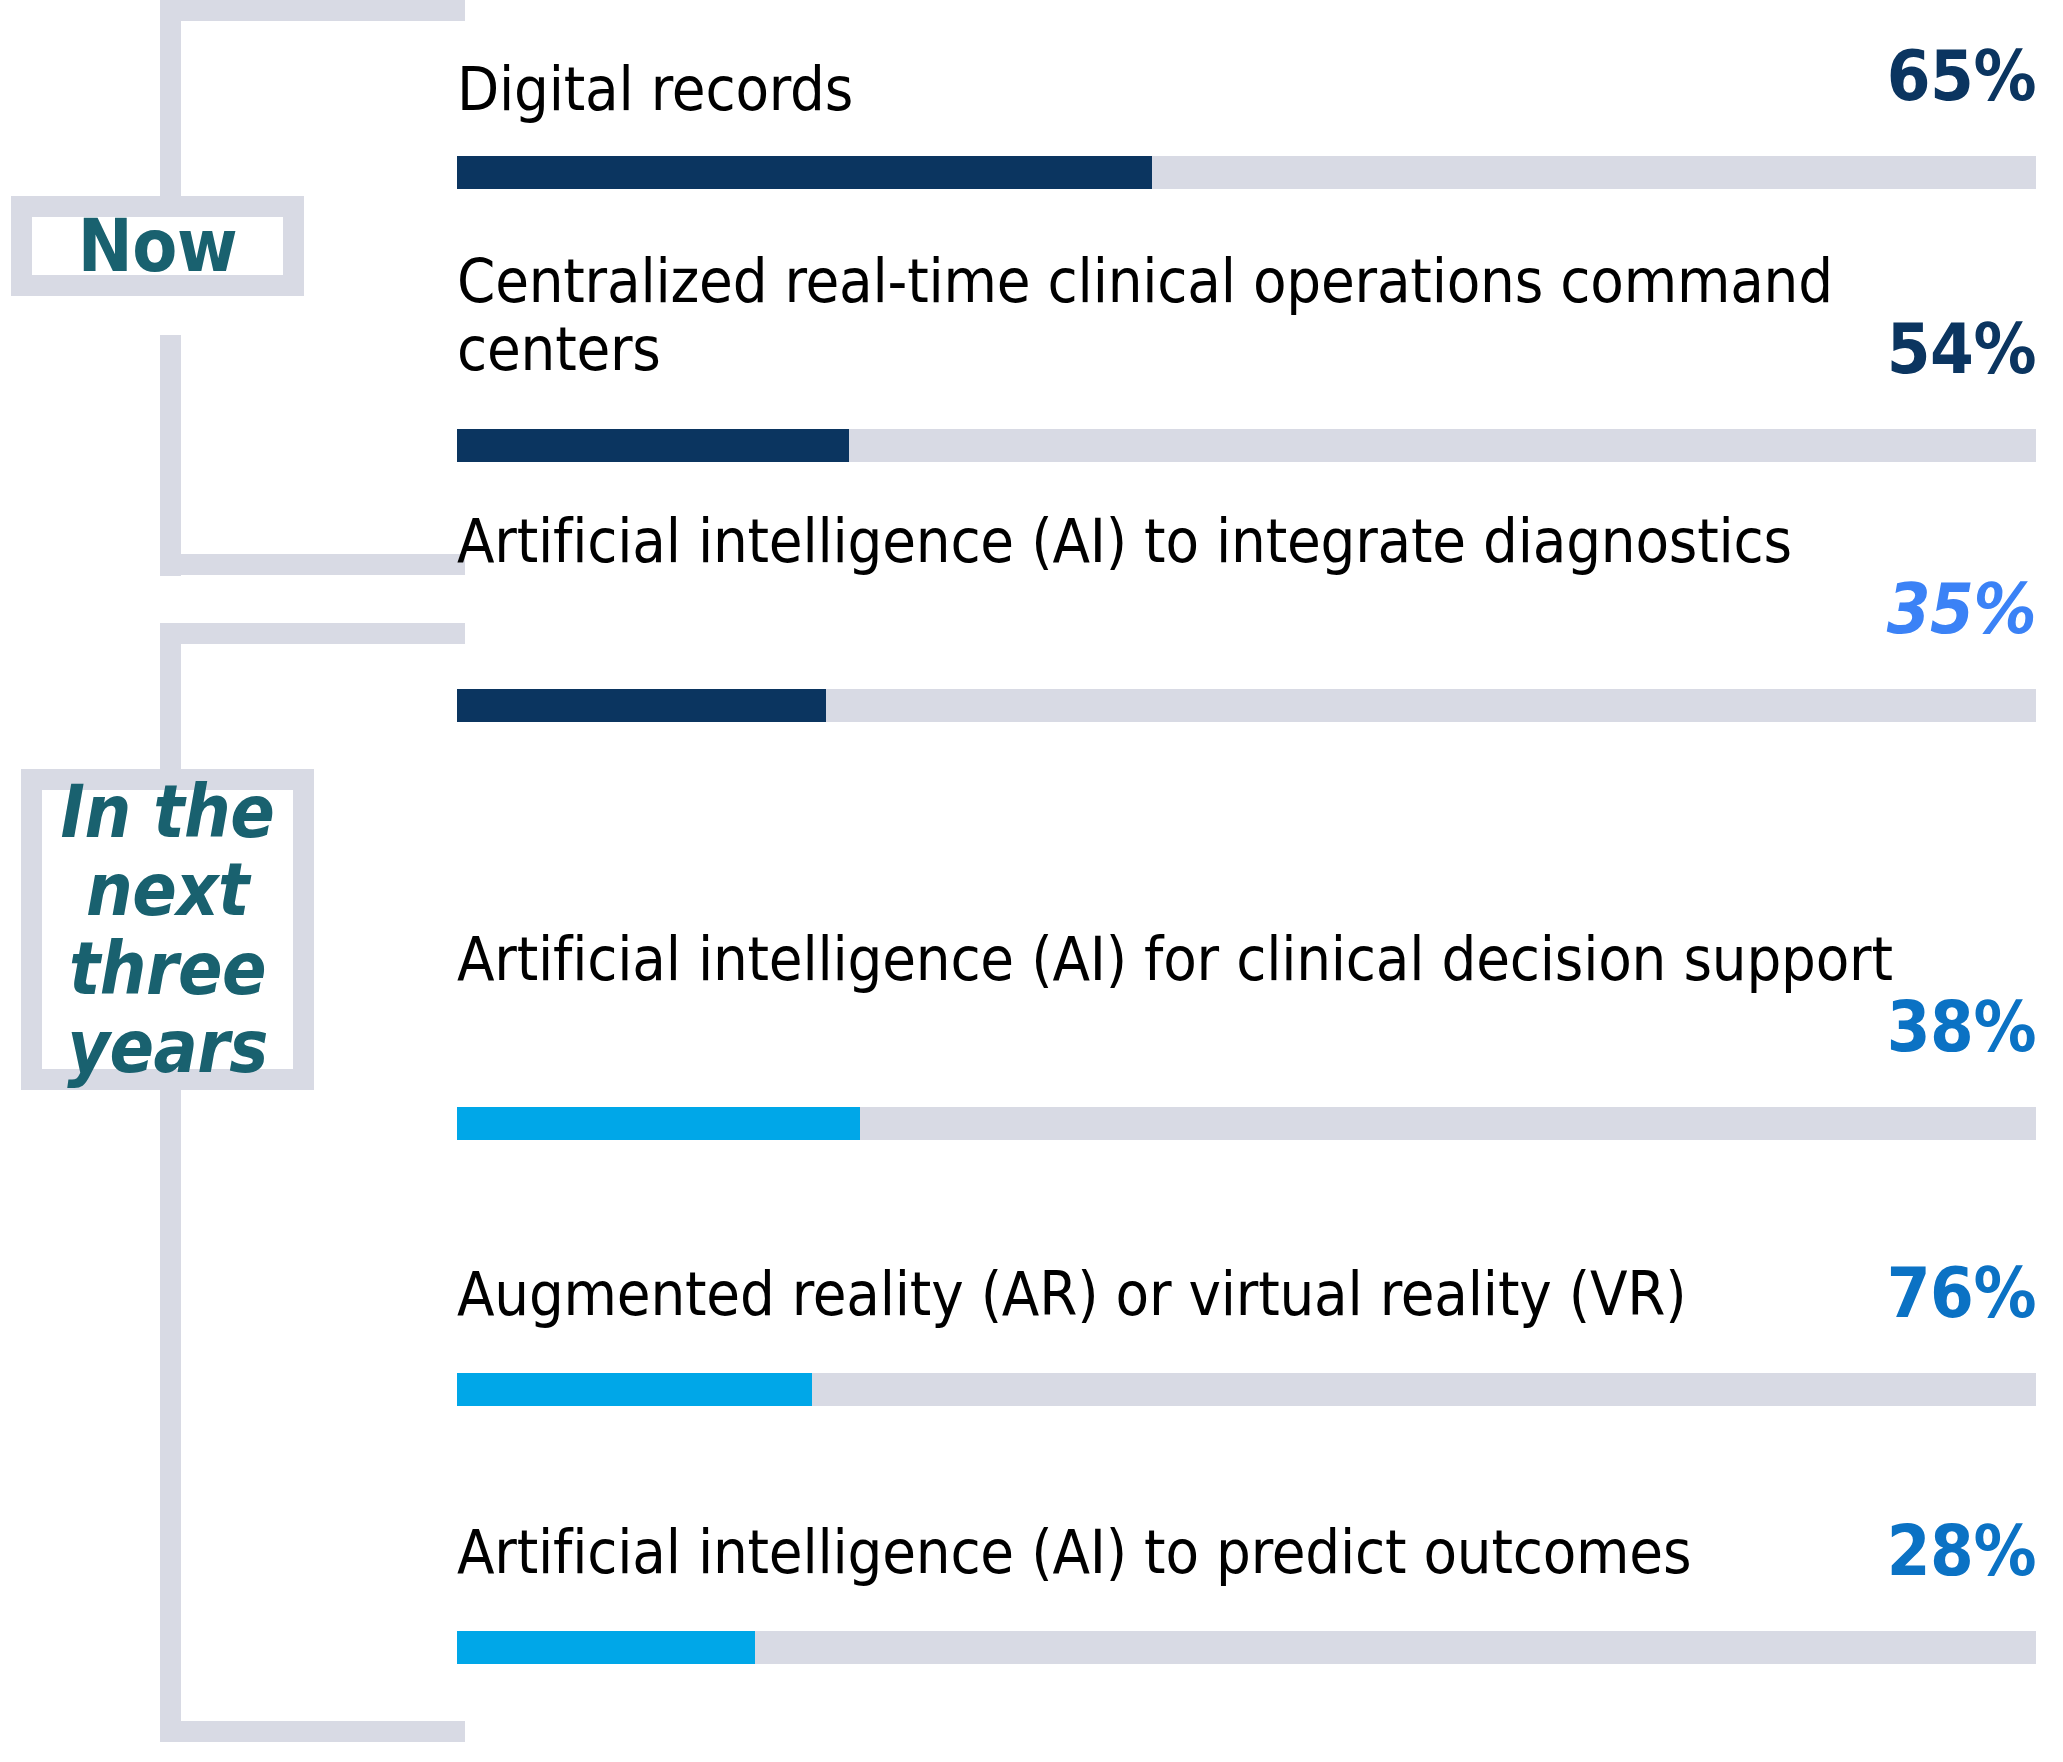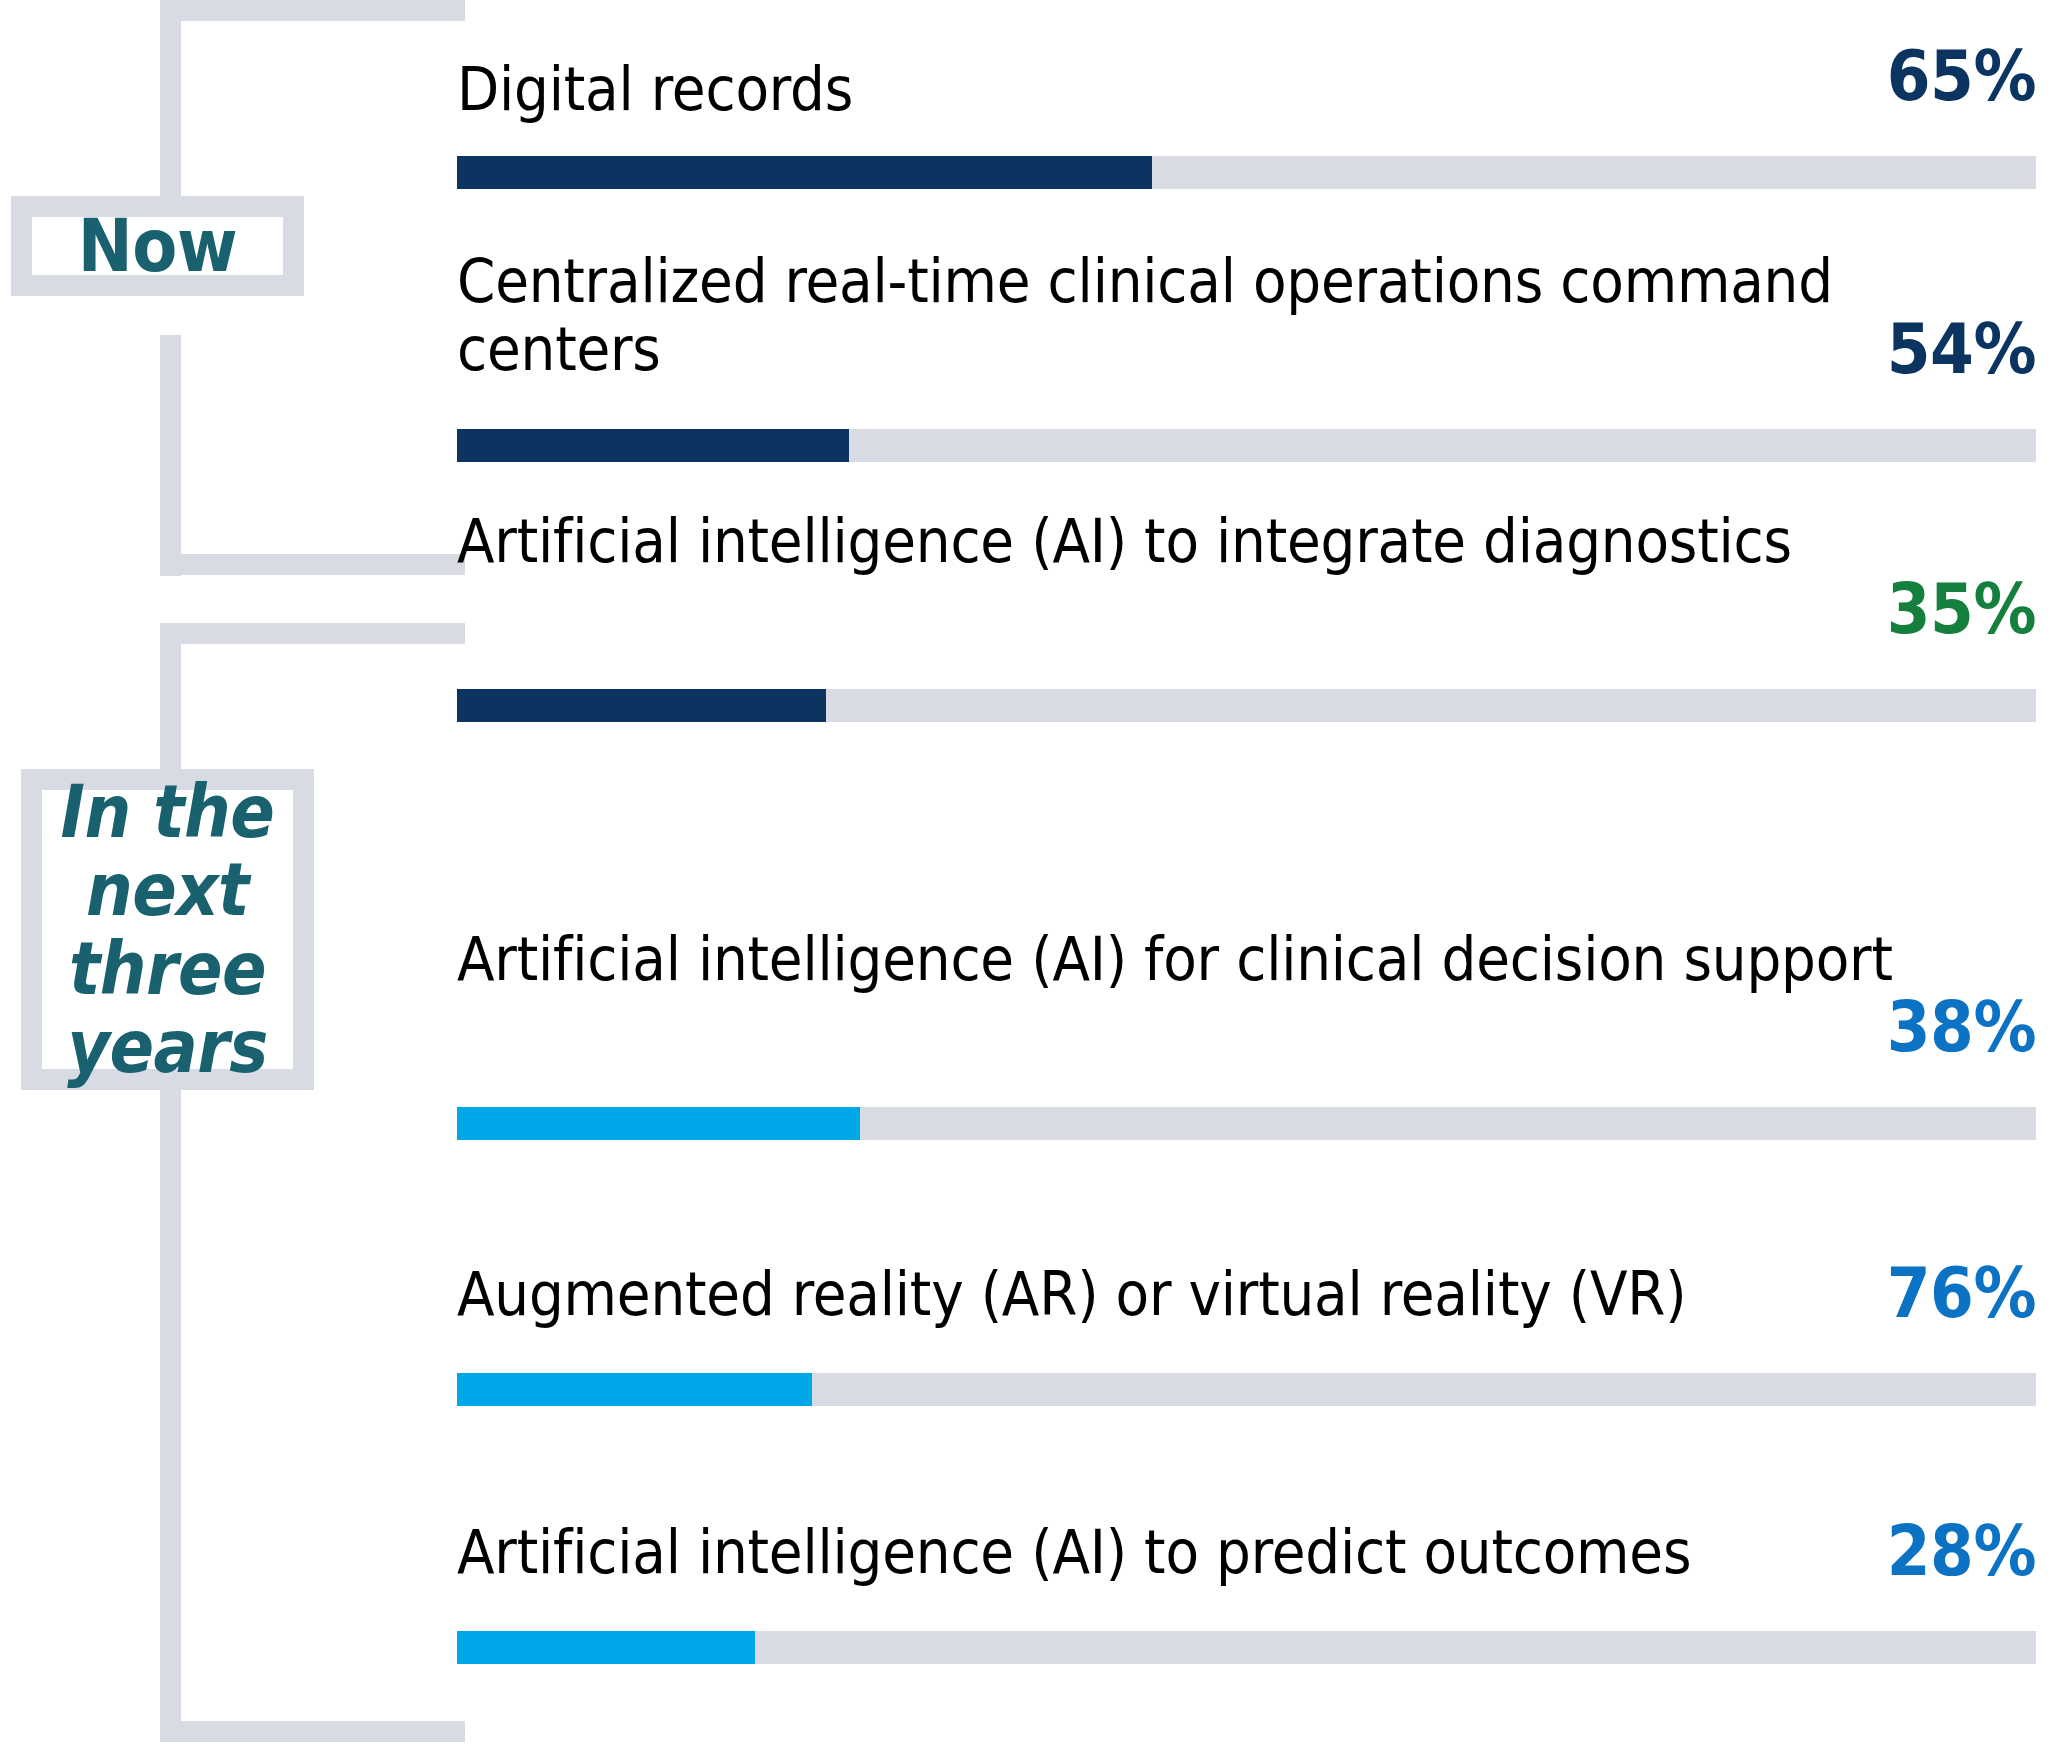--- a/index.html
+++ b/index.html
@@ -117,21 +117,21 @@
   <div class="row" style="top:247px;">
     <div class="row-label" style="top:0px;">Centralized real-time clinical operations command centers</div>
     <div class="row-value" style="top:61px; color:#0b3560;">54%</div>
     <div class="track" style="top:182px;">
       <div class="fill" style="width:24.8%; background:#0b3560;"></div>
     </div>
   </div>
 
   <div class="row" style="top:507px;">
     <div class="row-label" style="top:0px;">Artificial intelligence (AI) to integrate diagnostics</div>
-    <div class="row-value" style="top:61px; color:#15803d;">35%</div>
+    <div class="row-value" style="top:61px; color:#3b82f6;font-style:italic;">35%</div>
     <div class="track" style="top:182px;">
       <div class="fill" style="width:23.4%; background:#0b3560;"></div>
     </div>
   </div>
 
   <div class="row" style="top:925px;">
     <div class="row-label" style="top:0px;">Artificial intelligence (AI) for clinical decision support</div>
     <div class="row-value" style="top:61px; color:#0b72c4;">38%</div>
     <div class="track" style="top:182px;">
       <div class="fill" style="width:25.5%; background:#00a7e8;"></div>

